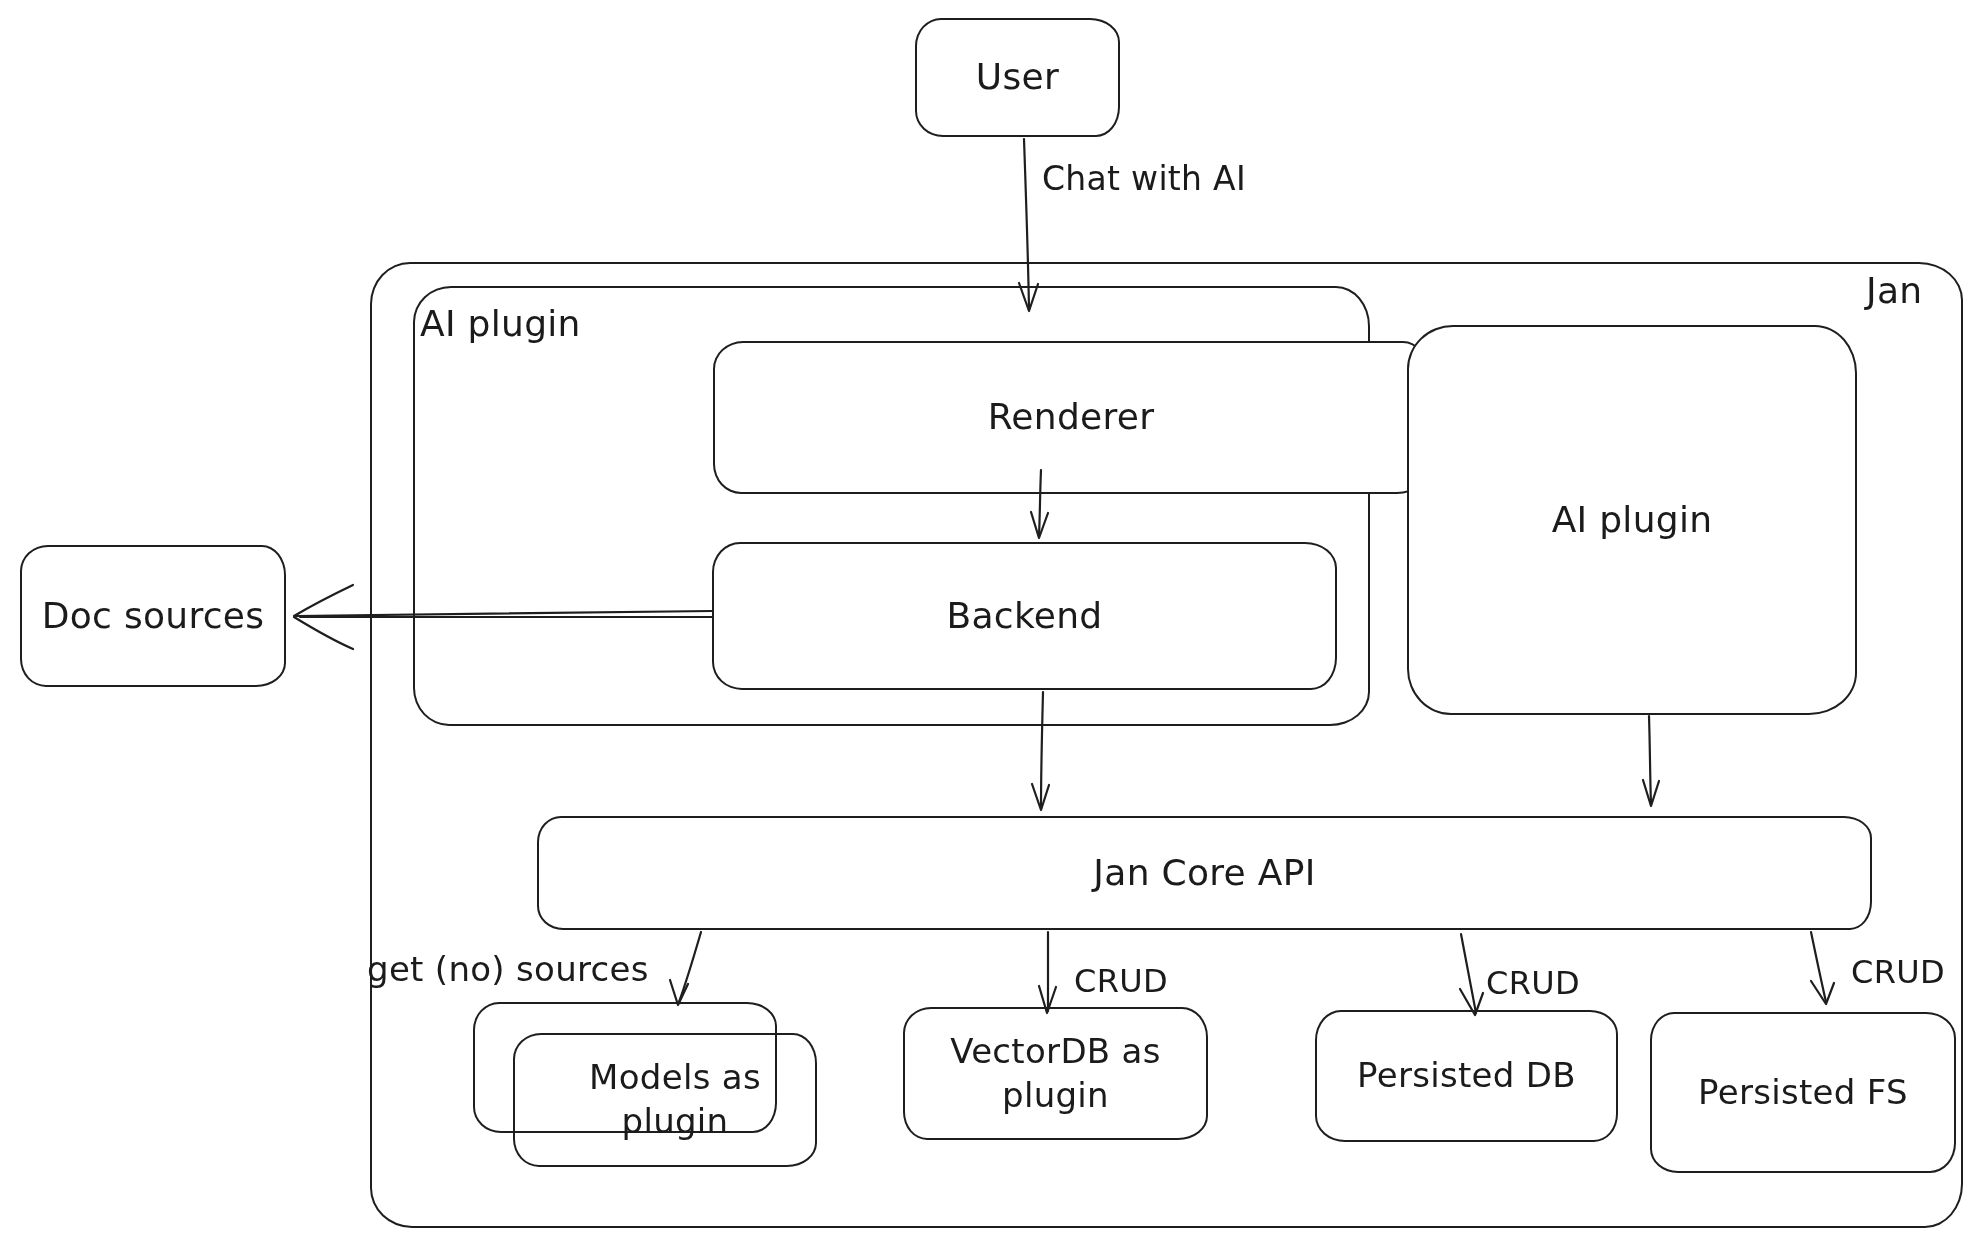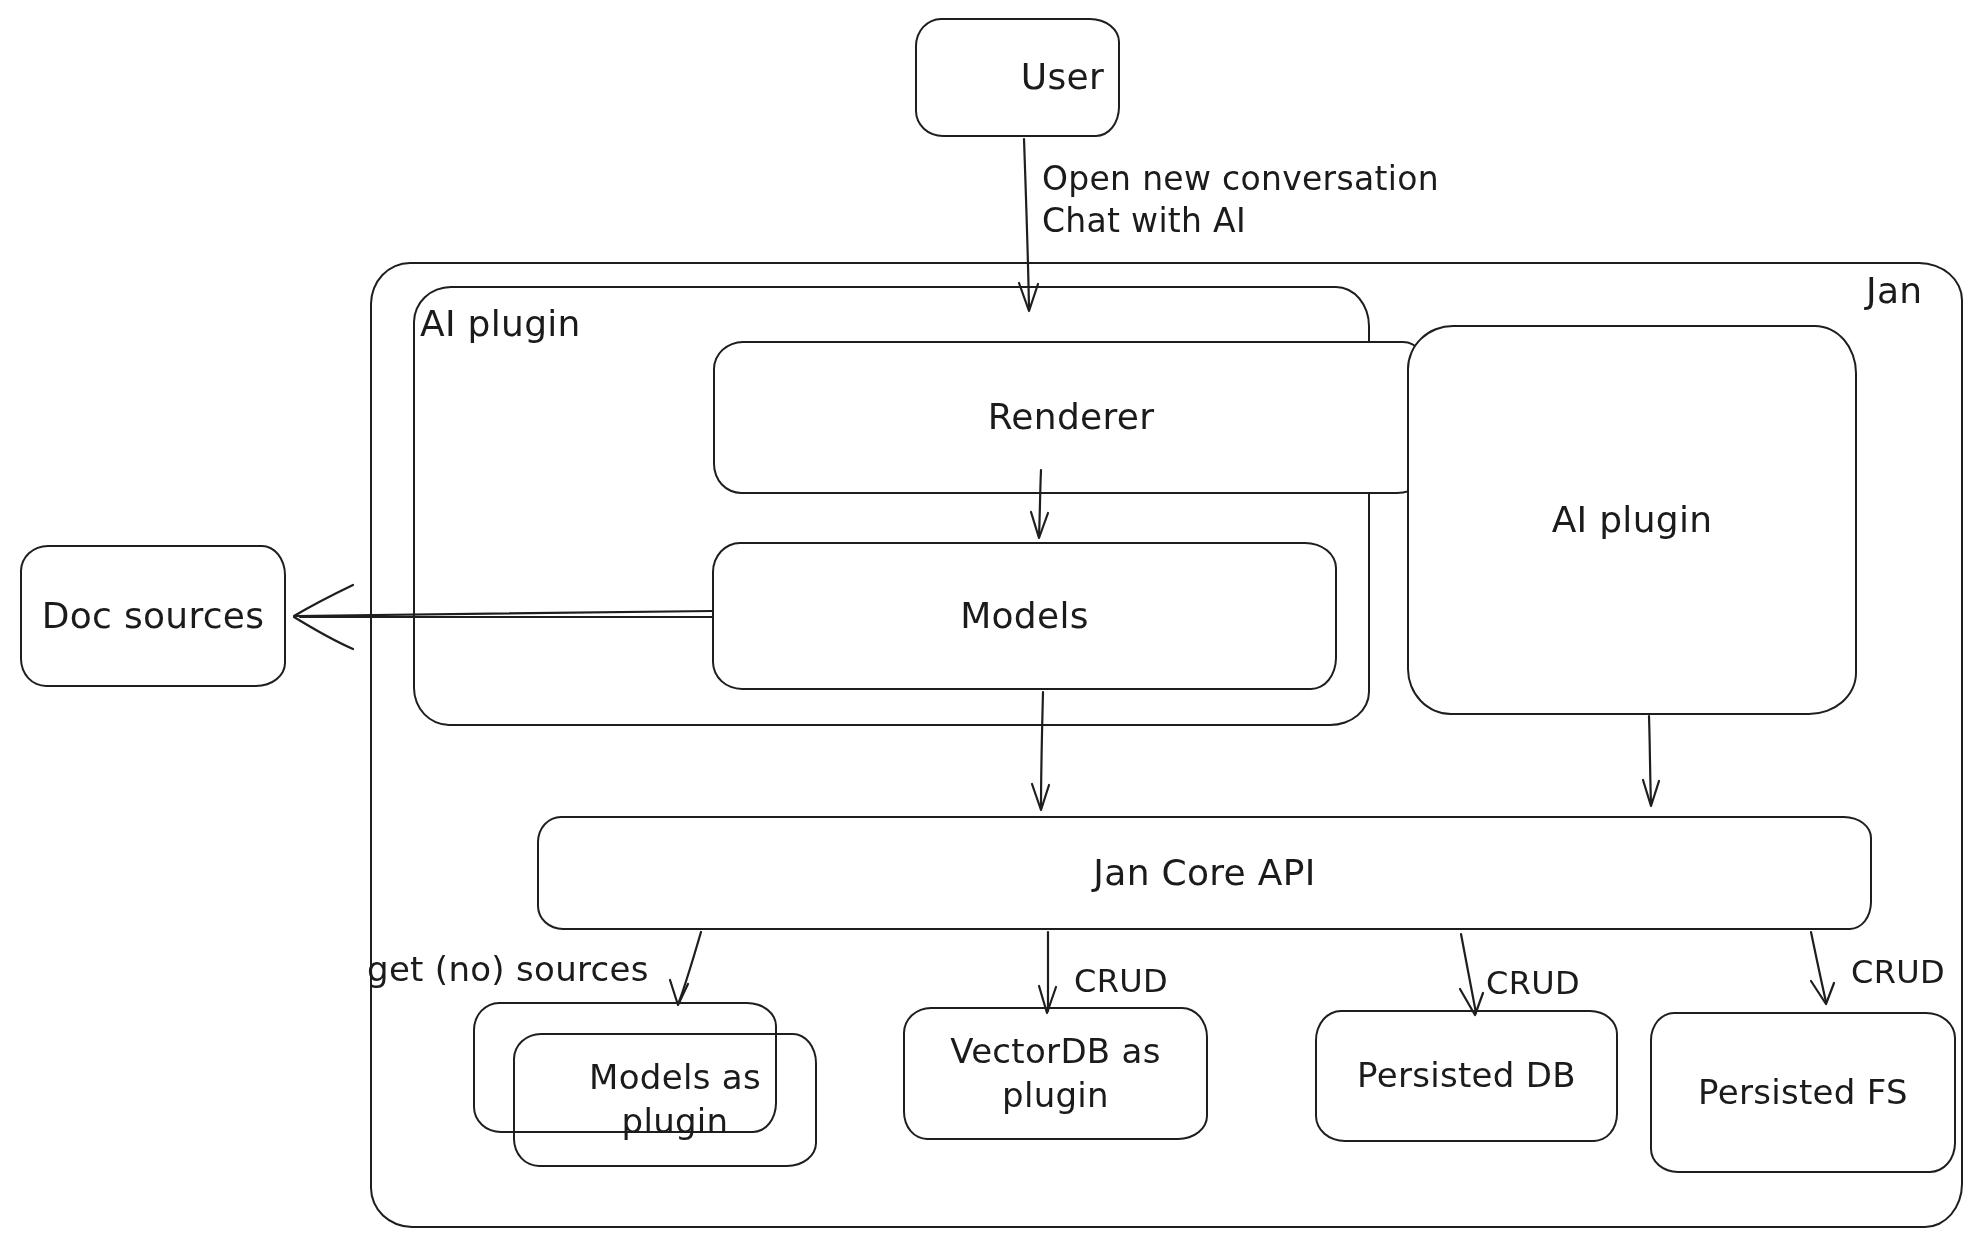--- a/index.html
+++ b/index.html
@@ -21,21 +21,21 @@
 
   
   #jan-container   { left:370px; top:262px; width:1593px; height:966px;
                      border-radius:40px 44px 38px 42px / 42px 38px 44px 40px; z-index:1; }
   #ai-plugin-group { left:413px; top:286px; width:957px;  height:440px;
                      border-radius:38px 34px 40px 36px / 36px 40px 34px 38px; z-index:2; }
 
   
   .node { z-index:3; }
   #user-box        { left:915px;  top:18px;   width:205px; height:119px; font-size:36px;
-                     border-radius:26px 30px 24px 28px / 28px 24px 30px 26px;justify-content:flex-end; }
+                     border-radius:26px 30px 24px 28px / 28px 24px 30px 26px; }
   #renderer-box    { left:713px;  top:315px;  width:716px; height:153px; font-size:36px;
                      border-radius:30px 26px 32px 28px / 28px 32px 26px 30px;margin-top:26px; }
   #backend-box     { left:712px;  top:542px;  width:625px; height:148px; font-size:36px;
                      border-radius:28px 32px 26px 30px / 30px 26px 32px 28px; }
   #yaml-note       { left:423px;  top:412px;  width:270px; height:183px;
                      border-radius:30px 34px 28px 32px / 32px 28px 34px 30px;
                      font-size:23px; line-height:33px; padding:13px 10px 0 24px;
                      text-align:left; display:block; }
   #ai-plugin-box   { left:1407px; top:325px;  width:450px; height:390px; font-size:36px;
                      border-radius:46px 42px 48px 44px / 44px 48px 42px 46px; }
@@ -82,21 +82,21 @@
 
   <div class="shape node" id="user-box">
     <span class="txt">User</span>
   </div>
 
   <div class="shape node" id="renderer-box">
     <span class="txt">Renderer</span>
   </div>
 
   <div class="shape node" id="backend-box">
-    <span class="txt">Models</span>
+    <span class="txt">Backend</span>
   </div>
 
   <div class="shape" id="yaml-note">
     <div>YAML:</div>
     <div>system_prompt</div>
     <div>model_config</div>
     <div>avatar_format</div>
     <div>sub_plugins</div>
   </div>
 
@@ -126,21 +126,20 @@
   </div>
 
   <div class="shape node" id="persisted-fs-box">
     <span class="txt">Persisted FS</span>
   </div>
 
   <div class="lbl" id="jan-label">Jan</div>
   <div class="lbl" id="ai-plugin-group-label">AI plugin</div>
 
   <div class="lbl" id="conv-label">
-    <div>Open new conversation</div>
     <div>Chat with AI</div>
   </div>
 
   <div class="lbl" id="get-stream-label">get (no) sources</div>
   <div class="lbl" id="crud-vectordb-label">CRUD</div>
   <div class="lbl" id="crud-db-label">CRUD</div>
   <div class="lbl" id="crud-fs-label">CRUD</div>
 
   <svg id="connector-svg" viewBox="0 0 1981 1246">
 

